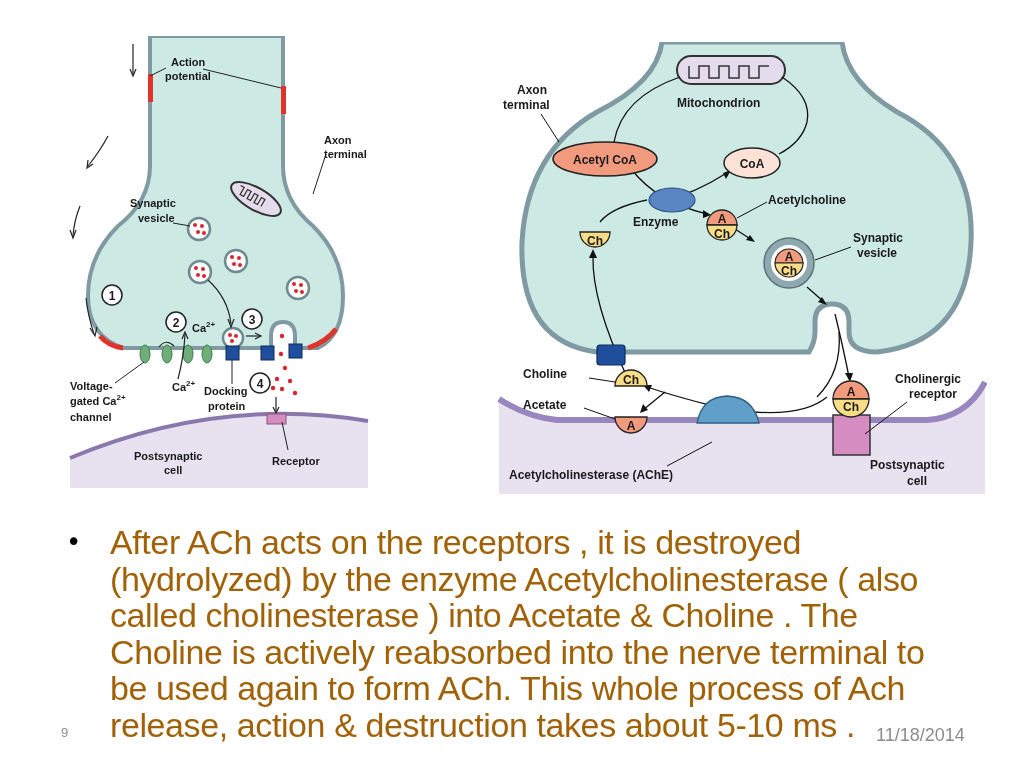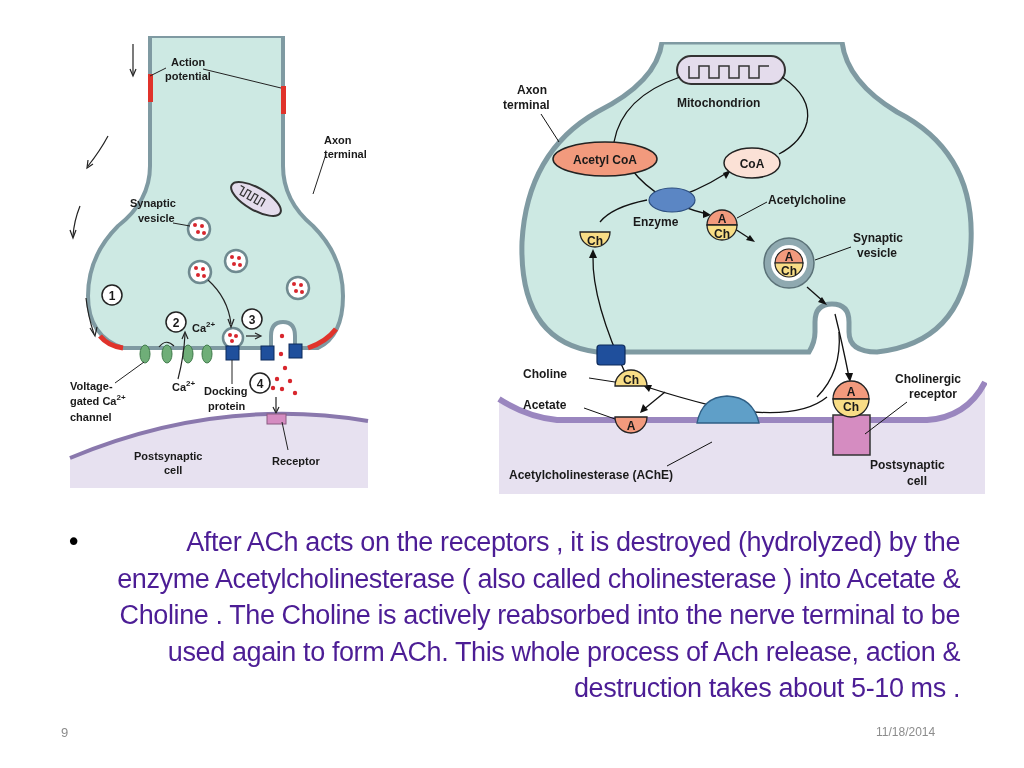--- a/index.html
+++ b/index.html
@@ -6,23 +6,23 @@
   body { width: 1024px; height: 768px; position: relative; overflow: hidden; font-family: "Liberation Sans", sans-serif; }
   .fig { position: absolute; }
   #fig-left { left: 68px; top: 36px; width: 305px; height: 452px; }
   #fig-right { left: 497px; top: 42px; width: 490px; height: 452px; }
   svg text { font-family: "Liberation Sans", sans-serif; font-weight: bold; fill: #1a1a1a; }
   .lbl { font-size: 12px; }
   .lbl-sm { font-size: 11px; }
   .mol { font-size: 12px; }
   .bullet-area { position: absolute; left: 66px; top: 524px; width: 900px; }
   .bullet-dot { position: absolute; left: 0; top: 0; font-size: 26px; line-height: 36.6px; color: #000; font-family: "DejaVu Sans", sans-serif; }
-  .bullet-text { position: absolute; left: 44px; top: 0; width: 850px; font-family: "Liberation Sans", sans-serif; font-size: 27px; line-height: 36.6px; color: #4c1d95; letter-spacing: -0.4px; text-align: right; }
+  .bullet-text { position: absolute; left: 44px; top: 0; width: 850px; font-family: "Liberation Sans", sans-serif; font-size: 34px; line-height: 36.6px; color: #a16207; letter-spacing: -0.4px; }
   .slide-num { position: absolute; left: 61px; top: 725px; font-size: 13px; color: #8c8c8c; font-family: "Liberation Sans", sans-serif; }
-  .slide-date { position: absolute; left: 876px; top: 725px; font-size: 12px; color: #8c8c8c; font-family: "Liberation Sans", sans-serif; }
+  .slide-date { position: absolute; left: 876px; top: 725px; font-size: 18px; color: #8c8c8c; font-family: "Liberation Sans", sans-serif; }
 </style>
 </head>
 <body>
 
 <div class="fig" id="fig-left">
 <svg width="305" height="452" viewBox="0 0 305 452">
 
   <path d="M2,422 Q150,360 300,385 L300,452 L2,452 Z" fill="#e7e1f0"></path>
   <path d="M2,422 Q150,360 300,385" fill="none" stroke="#8a78ad" stroke-width="4"></path>
 

